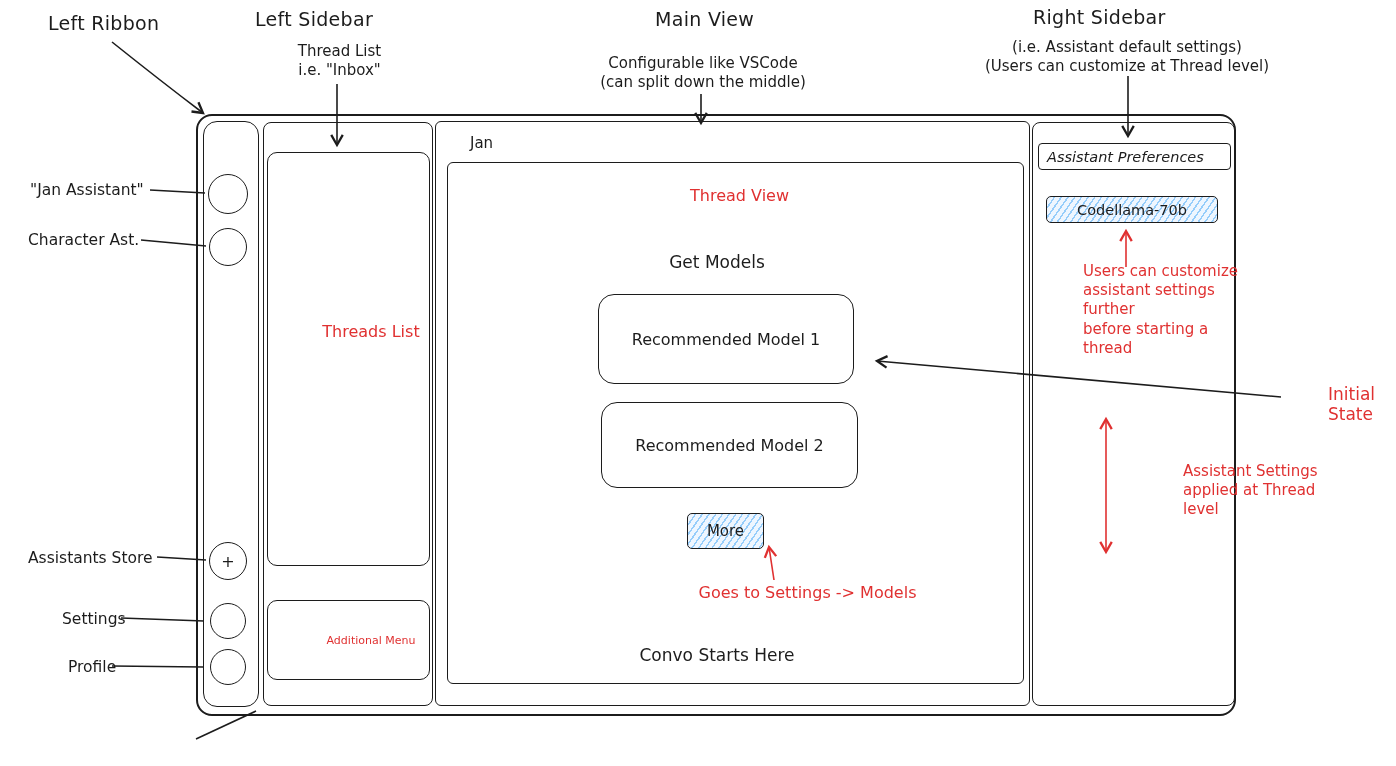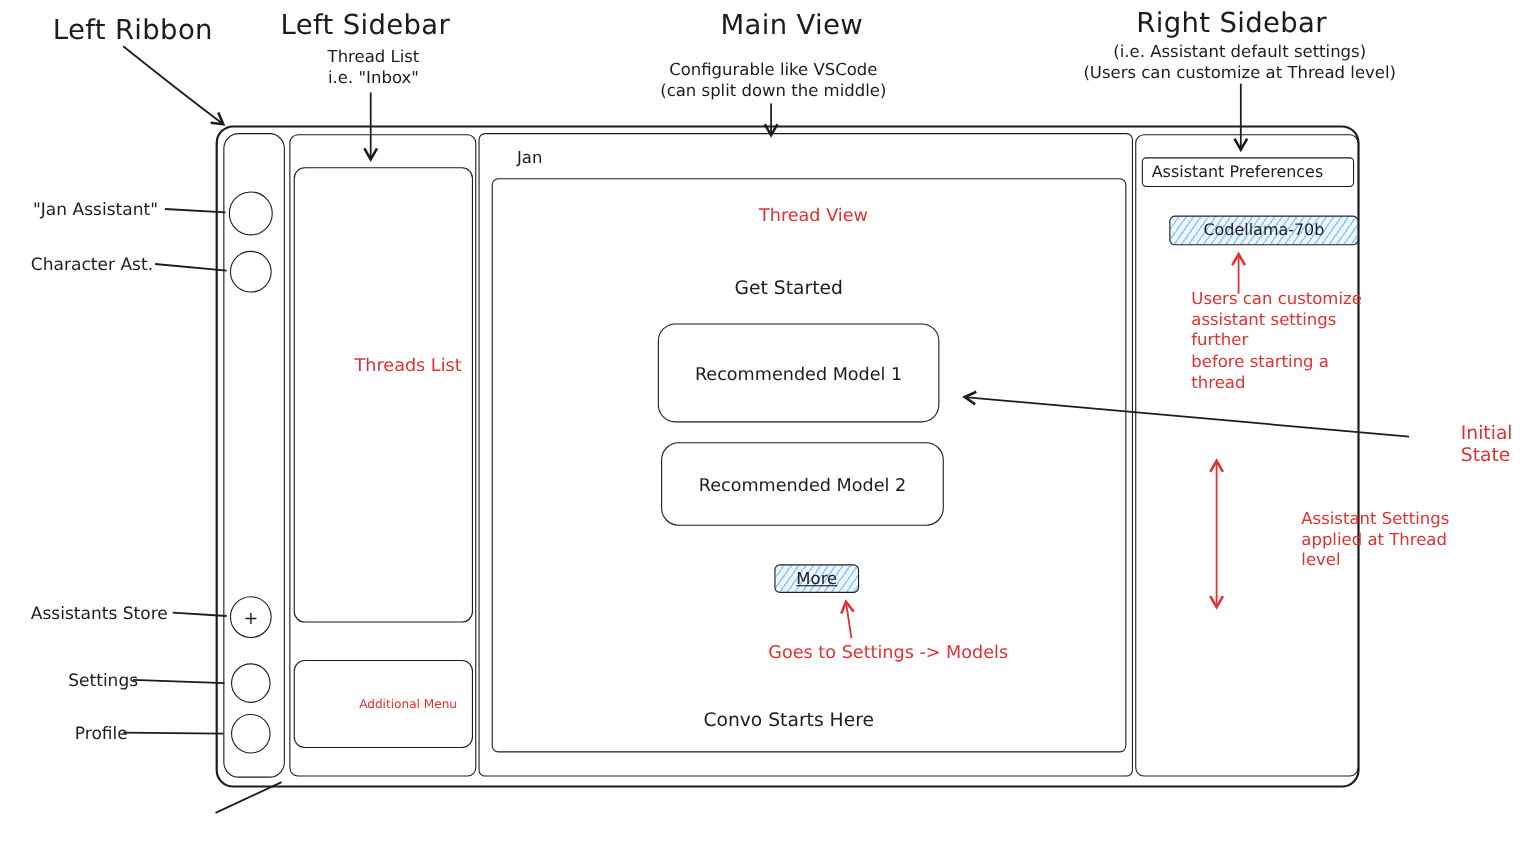--- a/index.html
+++ b/index.html
@@ -2,40 +2,39 @@
 <html><head>
 <meta charset="utf-8">
 <style>
   * { margin:0; padding:0; box-sizing:border-box; }
   html,body { background:#ffffff; }
   body {
     width:1396px; height:766px; position:relative; overflow:hidden;
     font-family:"DejaVu Sans", sans-serif; color:#1c1c1c;
   }
   .abs { position:absolute; }
-  .title { font-size:25px; letter-spacing:.3px; }
+  .title { font-size:19px; letter-spacing:.3px; }
   .note  { font-size:15px; line-height:1.28; }
   .lbl   { font-size:15.5px; }
   .red   { color:#e03131;padding-left:45px; }
   .center{ text-align:center; }
   .pre   { white-space:pre-line; }
   .box {
     position:absolute; border:1.7px solid #1c1c1c; background:#fff;
   }
   .flexc { display:flex; align-items:center; justify-content:center; }
   .circle {
     position:absolute; border:1.7px solid #1c1c1c; border-radius:50%;
     background:#fff; display:flex; align-items:center; justify-content:center;
     font-size:16px;
   }
   .hatch {
     background-color:#eef6ff;
     background-image:repeating-linear-gradient(125deg,
       rgba(77,171,247,.55) 0 1.5px, transparent 1.5px 5.5px);
-    margin-left:17px;
   }
   .overlay { left:0; top:0; pointer-events:none; z-index:6; }
   .ln { stroke:#1c1c1c; stroke-width:1.6; fill:none; }
   .lr { stroke:#e03131; stroke-width:1.6; fill:none; }
 </style>
 </head>
 <body>
 
 <div class="box" style="left:196px; top:114px; width:1040px; height:602px; border-width:2px; border-radius:16px;"></div>
 
@@ -52,35 +51,35 @@
 <div class="box" style="left:267px; top:152px; width:163px; height:414px; border-radius:10px;"></div>
 <div class="abs red center" style="left:267px; top:322px; width:163px; font-size:16px;">Threads List</div>
 <div class="box flexc" style="left:267px; top:600px; width:163px; height:80px; border-radius:10px;">
   <span class="red" style="font-size:11px;">Additional Menu</span>
 </div>
 
 <div class="box" style="left:435px; top:121px; width:595px; height:585px; border-radius:6px;"></div>
 <div class="abs" style="left:470px; top:134px; font-size:15px;">Jan</div>
 <div class="box" style="left:447px; top:162px; width:577px; height:522px; border-radius:6px;"></div>
 <div class="abs red center" style="left:447px; top:186px; width:540px; font-size:16px;">Thread View</div>
-<div class="abs center" style="left:447px; top:252px; width:540px; font-size:17px;">Get Started</div>
+<div class="abs center" style="left:447px; top:252px; width:540px; font-size:17px;">Get Models</div>
 <div class="box flexc" style="left:598px; top:294px; width:256px; height:90px; border-radius:16px; font-size:16px;">
   <span>Recommended Model 1</span>
 </div>
-<div class="box flexc" style="left:601px; top:402px; width:257px; height:76px; border-radius:16px; font-size:16px;">
+<div class="box flexc" style="left:601px; top:402px; width:257px; height:86px; border-radius:16px; font-size:16px;">
   <span>Recommended Model 2</span>
 </div>
-<div class="box flexc hatch" style="left:687px; top:513px; width:77px; height:26px; border-radius:5px; font-size:15px;text-decoration:underline;">
+<div class="box flexc hatch" style="left:687px; top:513px; width:77px; height:36px; border-radius:5px; font-size:15px;">
   <span>More</span>
 </div>
 <div class="abs red center" style="left:640px; top:583px; width:290px; font-size:16px;">Goes to Settings -&gt; Models</div>
 <div class="abs center" style="left:447px; top:645px; width:540px; font-size:17px;">Convo Starts Here</div>
 
 <div class="box" style="left:1032px; top:122px; width:203px; height:584px; border-radius:8px;"></div>
-<div class="box" style="left:1038px; top:143px; width:193px; height:27px; border-radius:4px; display:flex; align-items:center; padding-left:8px; font-size:14.5px;">
+<div class="box" style="left:1038px; top:143px; width:193px; height:27px; border-radius:4px; display:flex; align-items:center; padding-left:8px; font-size:14.5px;font-style:italic;">
   <span>Assistant Preferences</span>
 </div>
 <div class="box flexc hatch" style="left:1046px; top:196px; width:172px; height:27px; border-radius:5px; font-size:14.5px;">
   <span>Codellama-70b</span>
 </div>
 <div class="abs red note pre" style="left:1038px; top:262px; width:200px;">Users can customize
 assistant settings further
 before starting a thread</div>
 <div class="abs red note pre" style="left:1138px; top:462px; width:180px;">Assistant Settings
 applied at Thread level</div>

